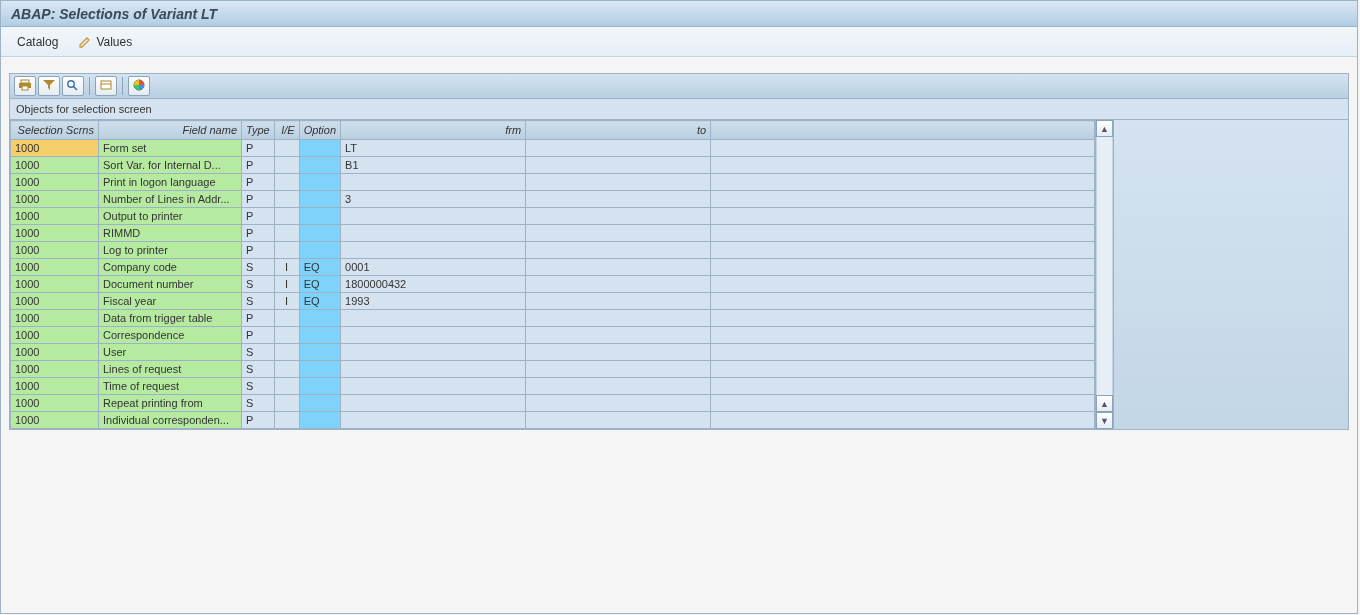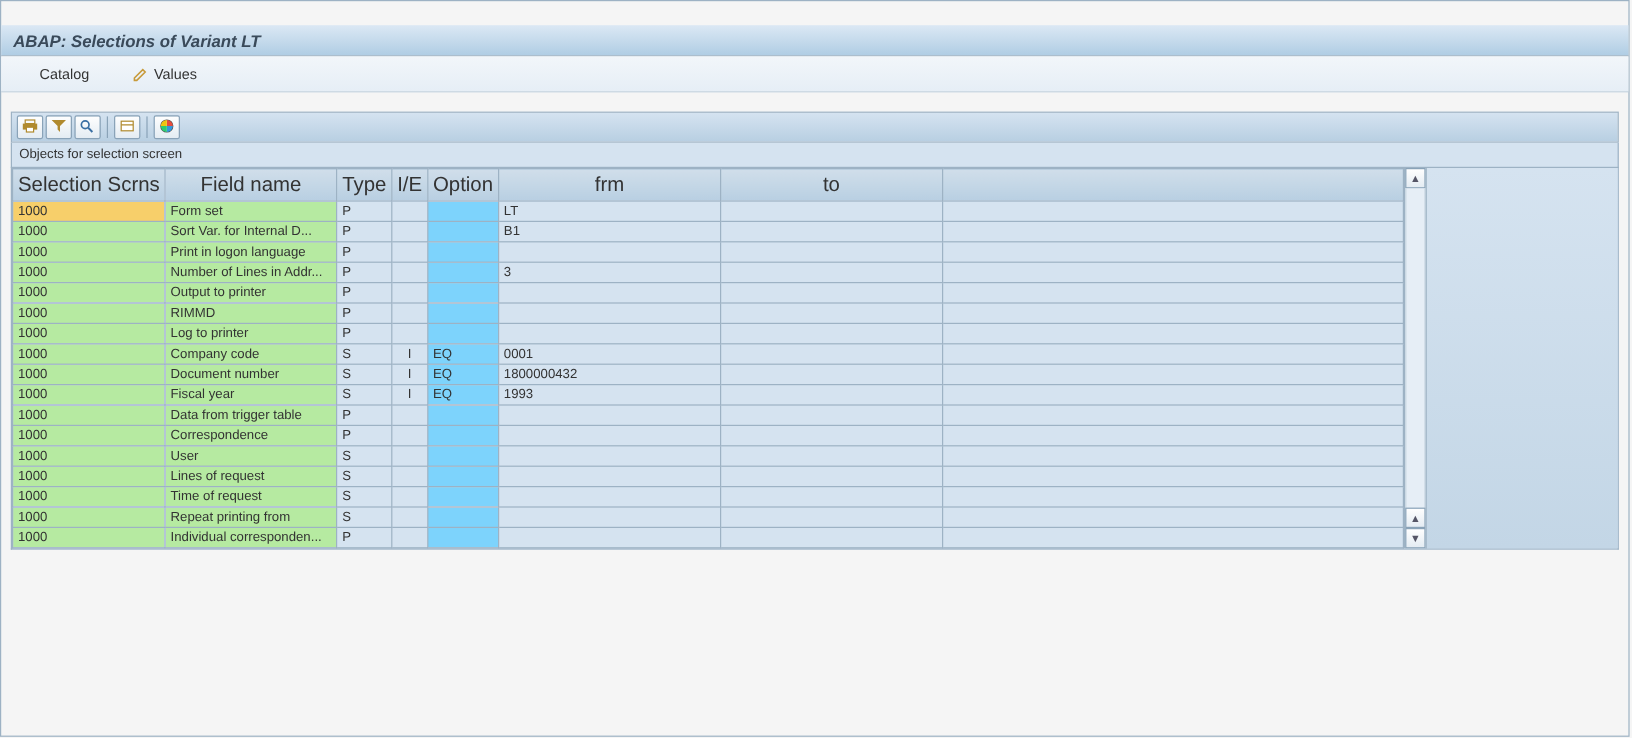--- a/index.html
+++ b/index.html
@@ -23,40 +23,38 @@
       height: 26px;
       background: linear-gradient(to bottom, #dbe8f4 0%, #b0cde4 100%);
       border-bottom: 1px solid #9db2c4;
       display: flex;
       align-items: center;
       padding: 0 10px;
       font-style: italic;
       font-weight: bold;
       font-size: 14px;
       color: #3a4a5a;
-      margin-top: 20px;
     }
     .menubar {
       height: 30px;
       background: linear-gradient(to bottom, #f2f6fa 0%, #e6eef6 100%);
       border-bottom: 1px solid #c5d4e0;
       display: flex;
       align-items: center;
       padding: 0 8px;
       gap: 4px;
     }
     .menu-item {
       padding: 4px 8px;
       font-size: 12px;
       color: #333;
       cursor: pointer;
       display: flex;
       align-items: center;
       gap: 4px;
-      margin-left: 16px;
     }
     .pencil-icon {
       width: 14px;
       height: 14px;
       display: inline-flex;
       align-items: center;
       justify-content: center;
     }
     .content-area {
       padding: 16px 8px 8px 8px;
@@ -106,27 +104,28 @@
       background: #d5e3f0;
     }
     .grid {
       border-collapse: collapse;
       table-layout: fixed;
     }
     .grid th {
       background: linear-gradient(to bottom, #d0deea 0%, #b8cfe2 100%);
       border: 1px solid #9db2c4;
       padding: 3px 4px;
-      text-align: center;
+      text-align: right;
       font-weight: normal;
-      font-size: 17px;
+      font-size: 11px;
       color: #333;
       height: 18px;
       overflow: hidden;
       white-space: nowrap;
+      font-style: italic;
     }
     .grid td {
       border: 1px solid #9db2c4;
       padding: 2px 4px;
       height: 17px;
       font-size: 11px;
       color: #333;
       overflow: hidden;
       white-space: nowrap;
       text-overflow: ellipsis;

